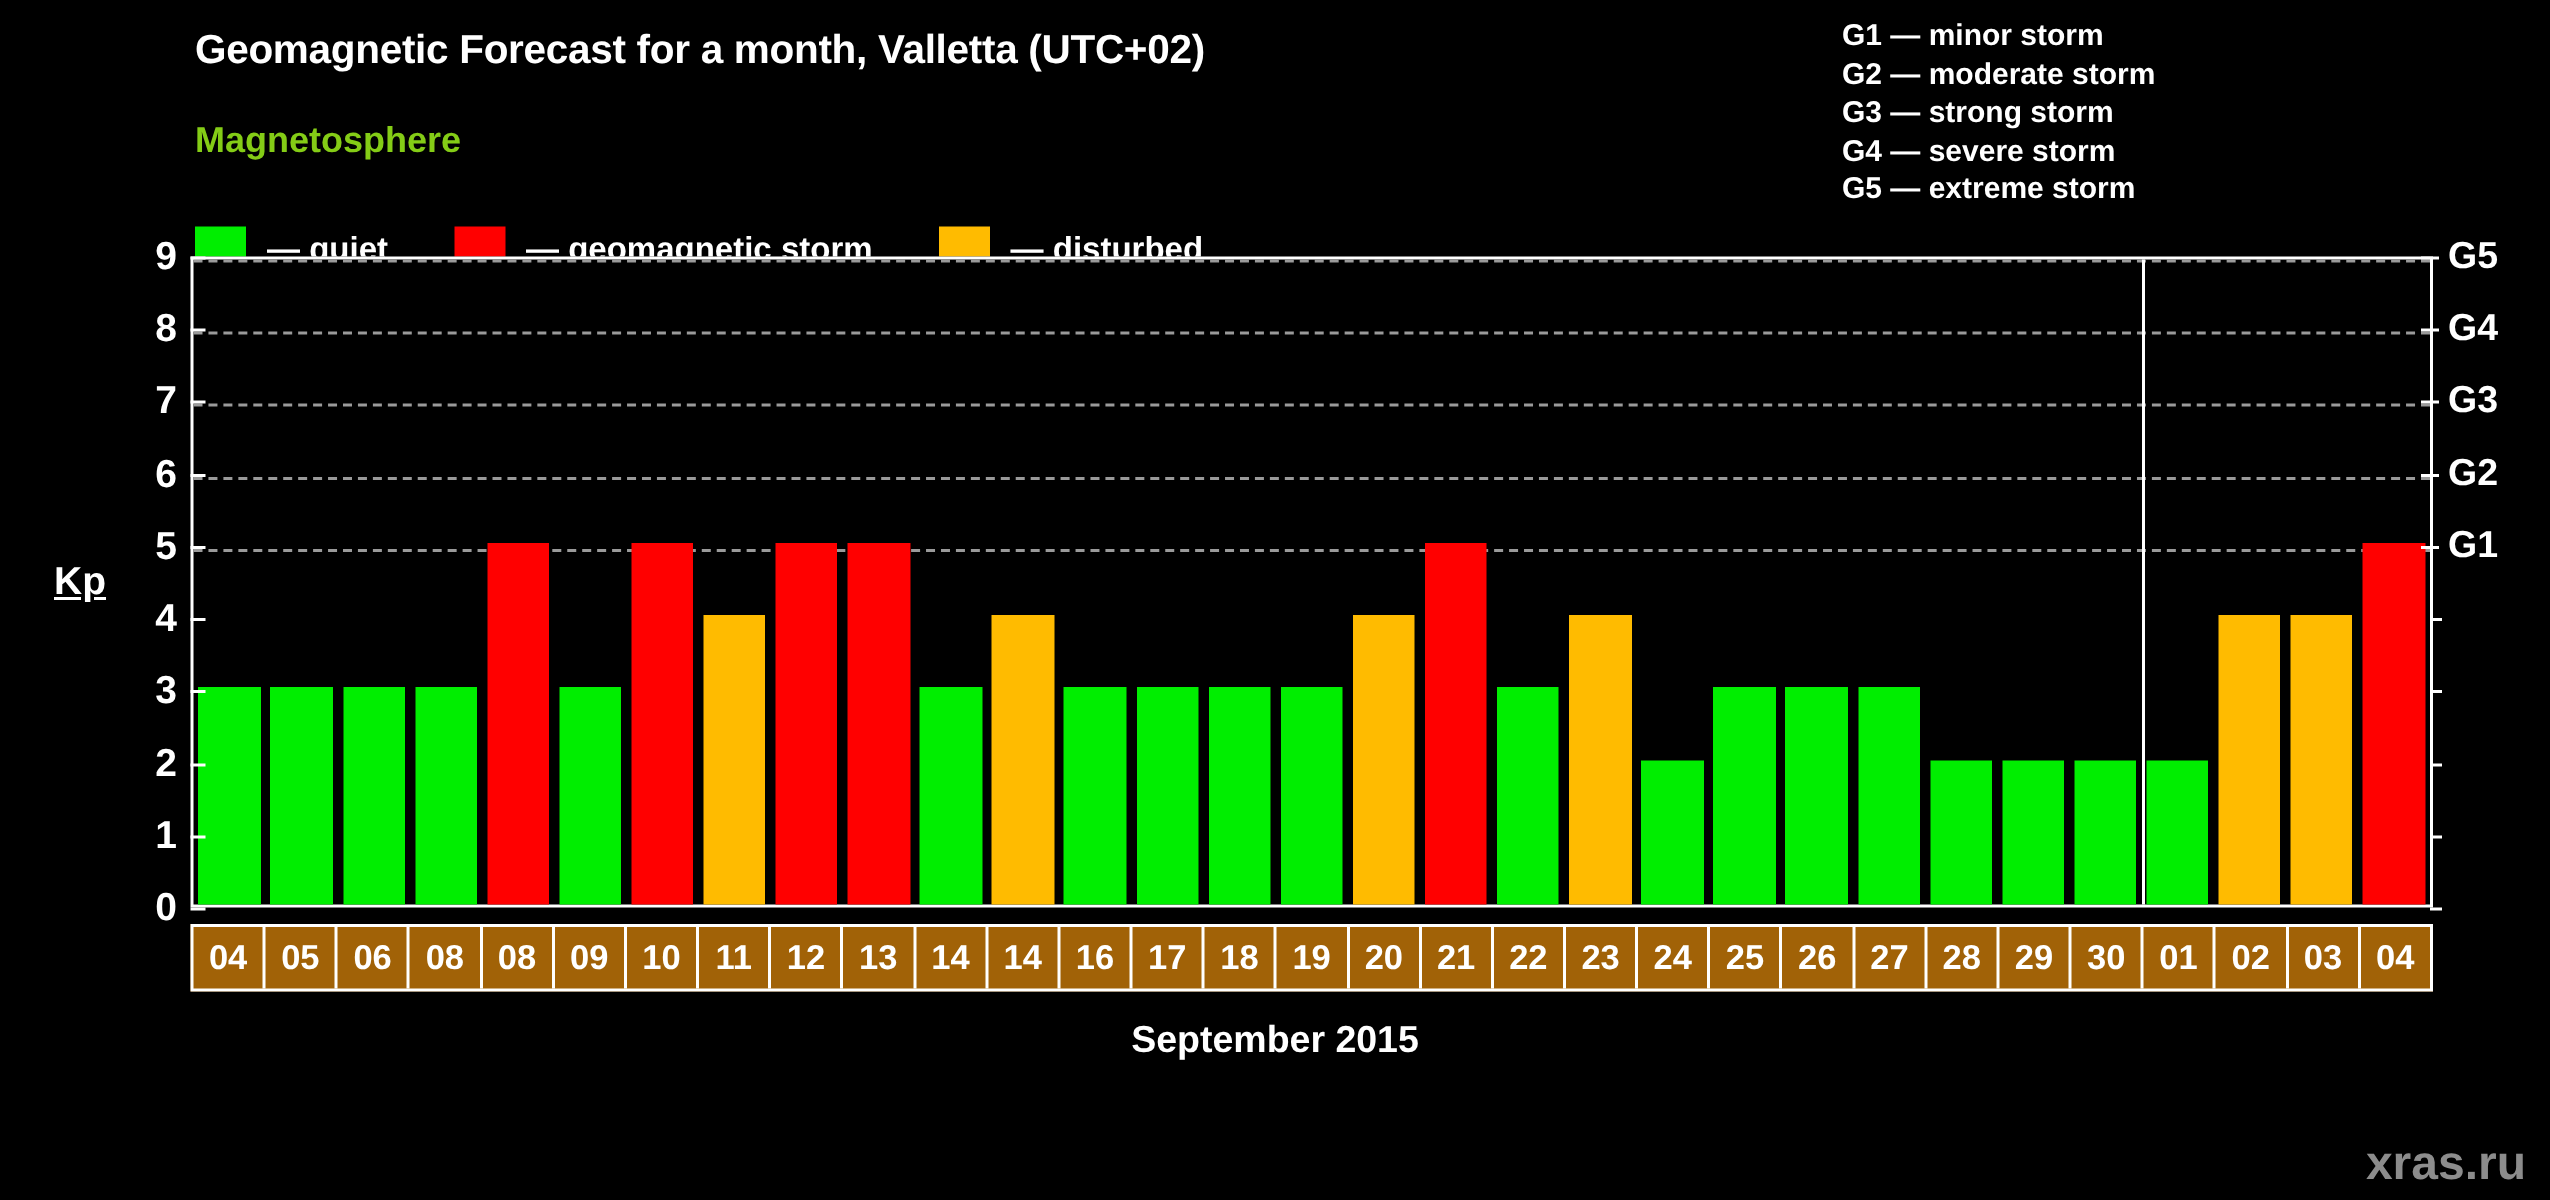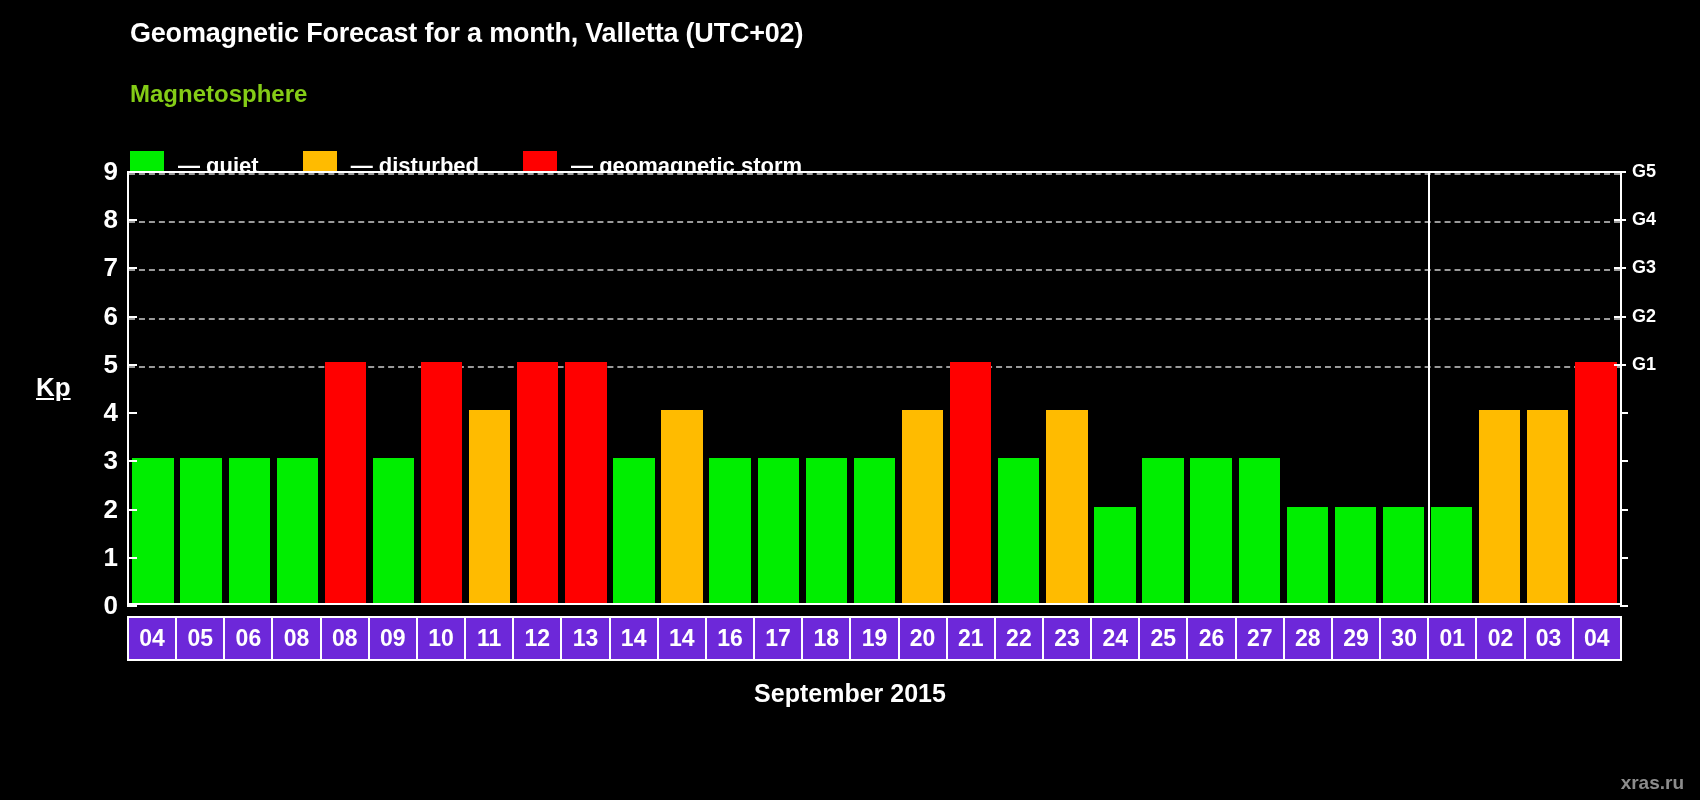--- a/index.html
+++ b/index.html
@@ -77,77 +77,84 @@
   }
   .kp-title {
     position: absolute; left: 36px; top: 372px;
     font-size: 26px; font-weight: bold; color: #ffffff; text-decoration: underline;
   }
 
   
   .g-axis-area { position: absolute; left: 1632px; top: 171px; width: 66px; height: 434px; }
   .g-label {
     position: absolute; left: 0; transform: translateY(-50%);
-    font-size: 18px; font-weight: bold; color: #ffffff; white-space: nowrap;
+    font-size: 25px; font-weight: bold; color: #ffffff; white-space: nowrap;
   }
   .g-tick {
     position: absolute; left: 1614px; width: 12px; height: 0;
     border-top: 2px solid #ffffff;
   }
   .g-minor-tick {
     position: absolute; left: 1620px; width: 8px; height: 0;
     border-top: 2px solid #ffffff;
   }
 
   
   .daystrip {
     position: absolute; left: 127px; top: 616px; width: 1495px; height: 45px;
-    display: flex; border: 2px solid #ffffff; background: #6d28d9;
+    display: flex; border: 2px solid #ffffff; background: #a16207;
   }
   .day-cell {
     flex: 1 1 0; display: flex; align-items: center; justify-content: center;
     border-right: 2px solid #ffffff;
     font-size: 23px; font-weight: bold; color: #ffffff;
   }
   .day-cell:last-child { border-right: none; }
 
   .month {
     position: absolute; left: 0; right: 0; top: 679px; text-align: center;
     font-size: 25px; font-weight: bold; color: #ffffff;
   }
   .month-inner { display: inline-block; }
 
   .watermark {
     position: absolute; right: 16px; bottom: 6px;
-    font-size: 19px; font-weight: bold; color: #8c8c8c;
+    font-size: 32px; font-weight: bold; color: #8c8c8c;
   }
 </style>
 </head>
 <body>
 
 <div id="root">
 
   <div class="title">Geomagnetic Forecast for a month, Valletta (UTC+02)</div>
   <div class="subtitle">Magnetosphere</div>
 
   <div class="legend" id="legend">
       <div class="legend-item">
         <span class="legend-swatch" style="background: rgb(0, 238, 0);"></span>
         <span class="legend-text">— quiet</span>
       </div>
       <div class="legend-item">
+        <span class="legend-swatch" style="background: rgb(255, 0, 0);"></span>
+        <span class="legend-text">— geomagnetic storm</span>
+      </div>
+      <div class="legend-item">
         <span class="legend-swatch" style="background: rgb(255, 187, 0);"></span>
         <span class="legend-text">— disturbed</span>
       </div>
-      <div class="legend-item">
-        <span class="legend-swatch" style="background: rgb(255, 0, 0);"></span>
-        <span class="legend-text">— geomagnetic storm</span>
-      </div>
-    </div>
-
+    </div>
+
+  <div class="gkey" id="gkey">
+      <div class="gkey-row">G1 — minor storm</div>
+      <div class="gkey-row">G2 — moderate storm</div>
+      <div class="gkey-row">G3 — strong storm</div>
+      <div class="gkey-row">G4 — severe storm</div>
+      <div class="gkey-row">G5 — extreme storm</div>
+    </div>
 
   <div class="y-axis-area" id="yaxis">
       <div class="y-label" style="top: 434px;">0</div>
       <div class="y-label" style="top: 385.778px;">1</div>
       <div class="y-label" style="top: 337.556px;">2</div>
       <div class="y-label" style="top: 289.333px;">3</div>
       <div class="y-label" style="top: 241.111px;">4</div>
       <div class="y-label" style="top: 192.889px;">5</div>
       <div class="y-label" style="top: 144.667px;">6</div>
       <div class="y-label" style="top: 96.4444px;">7</div>

